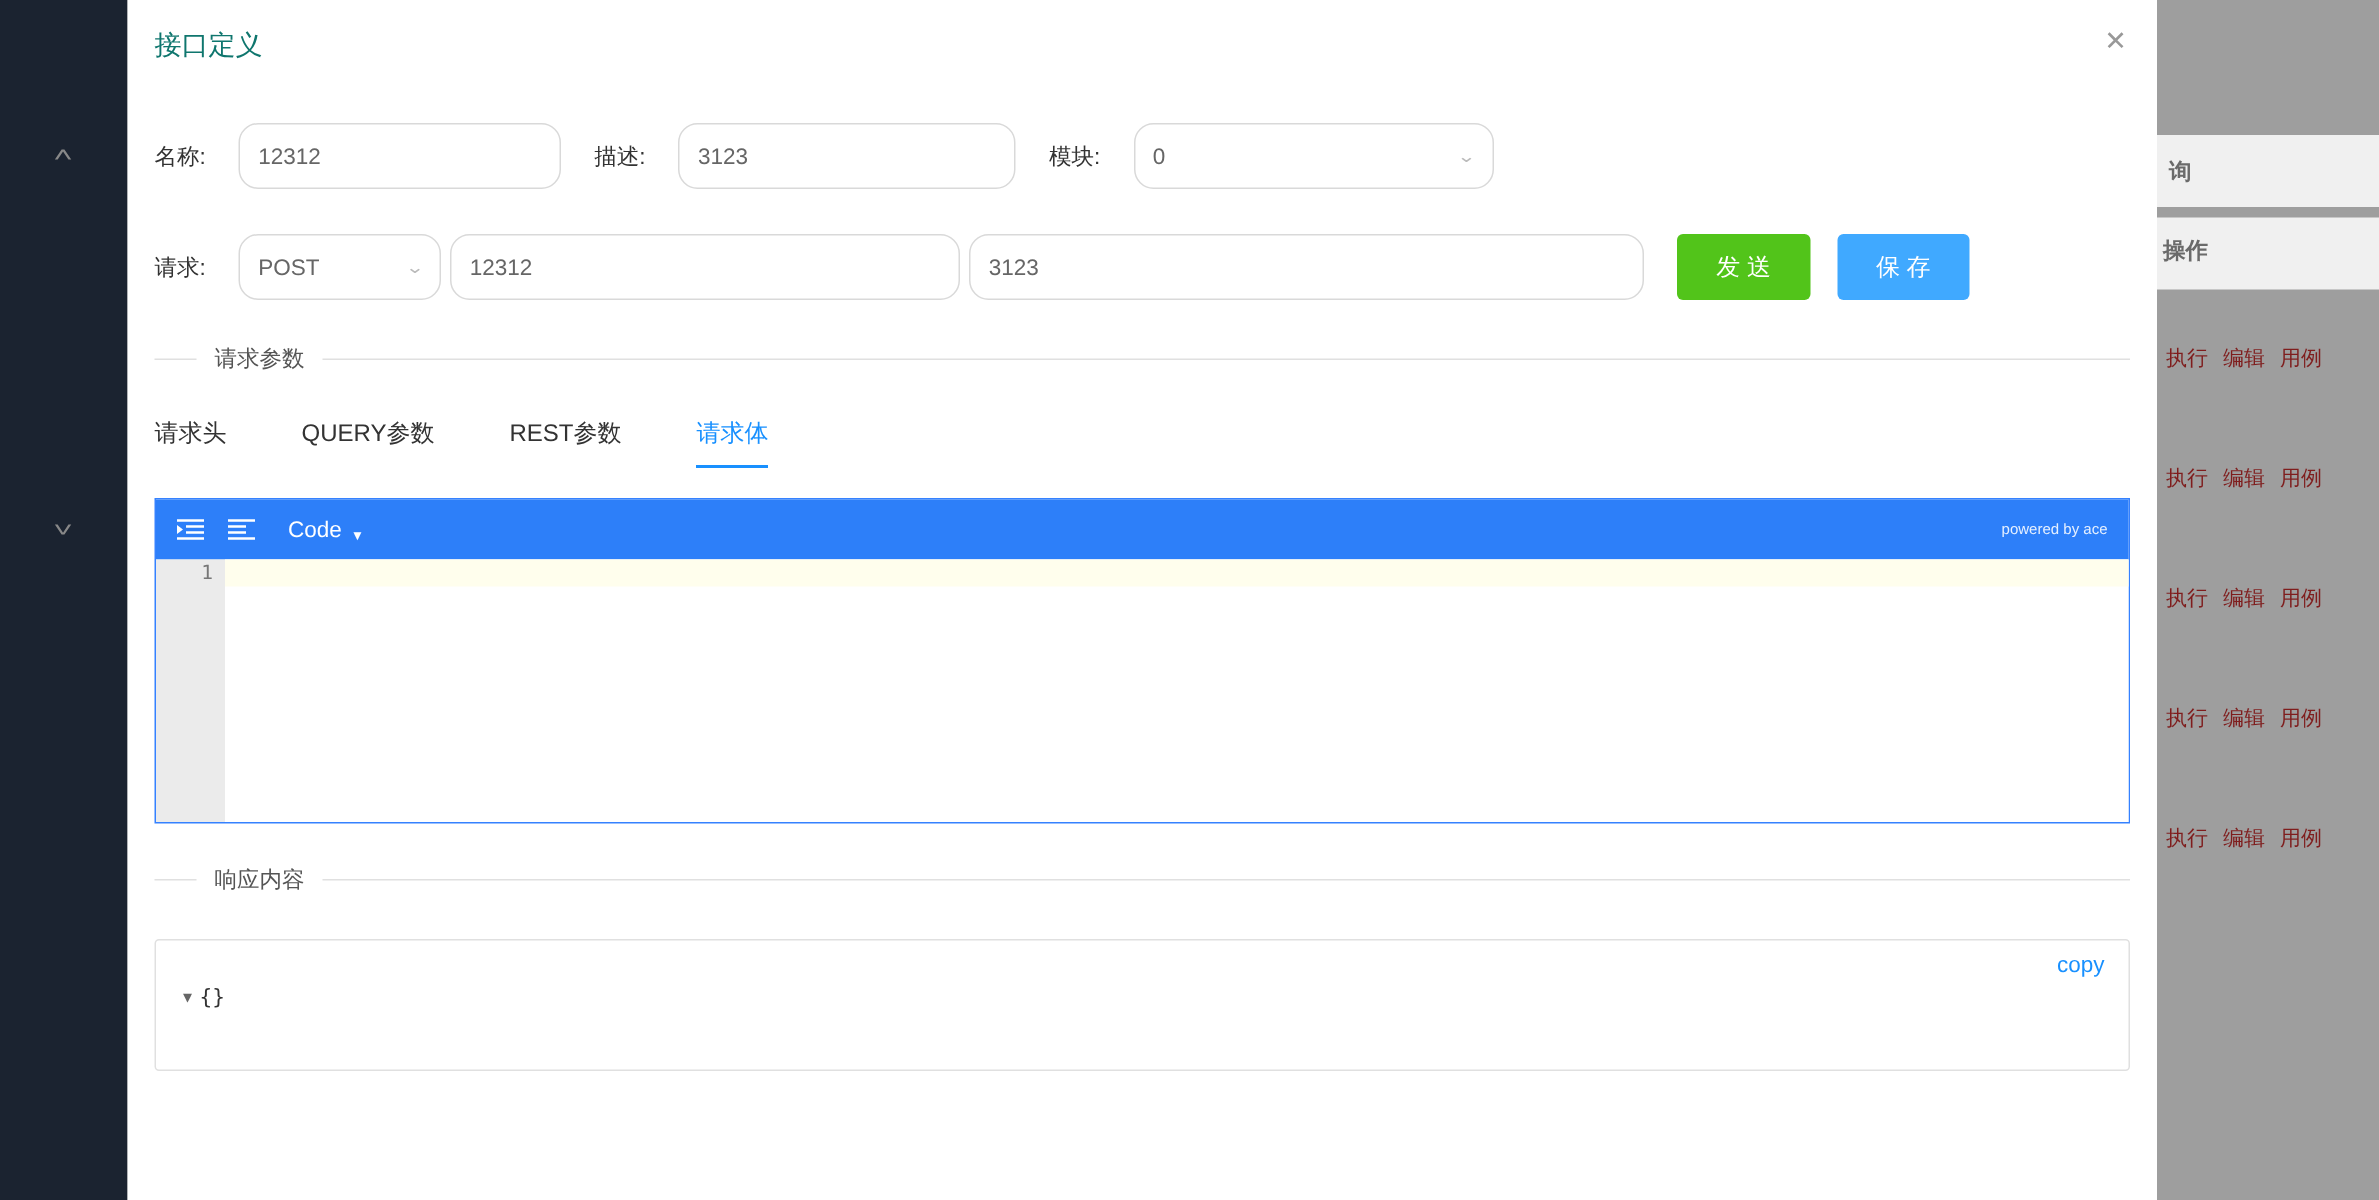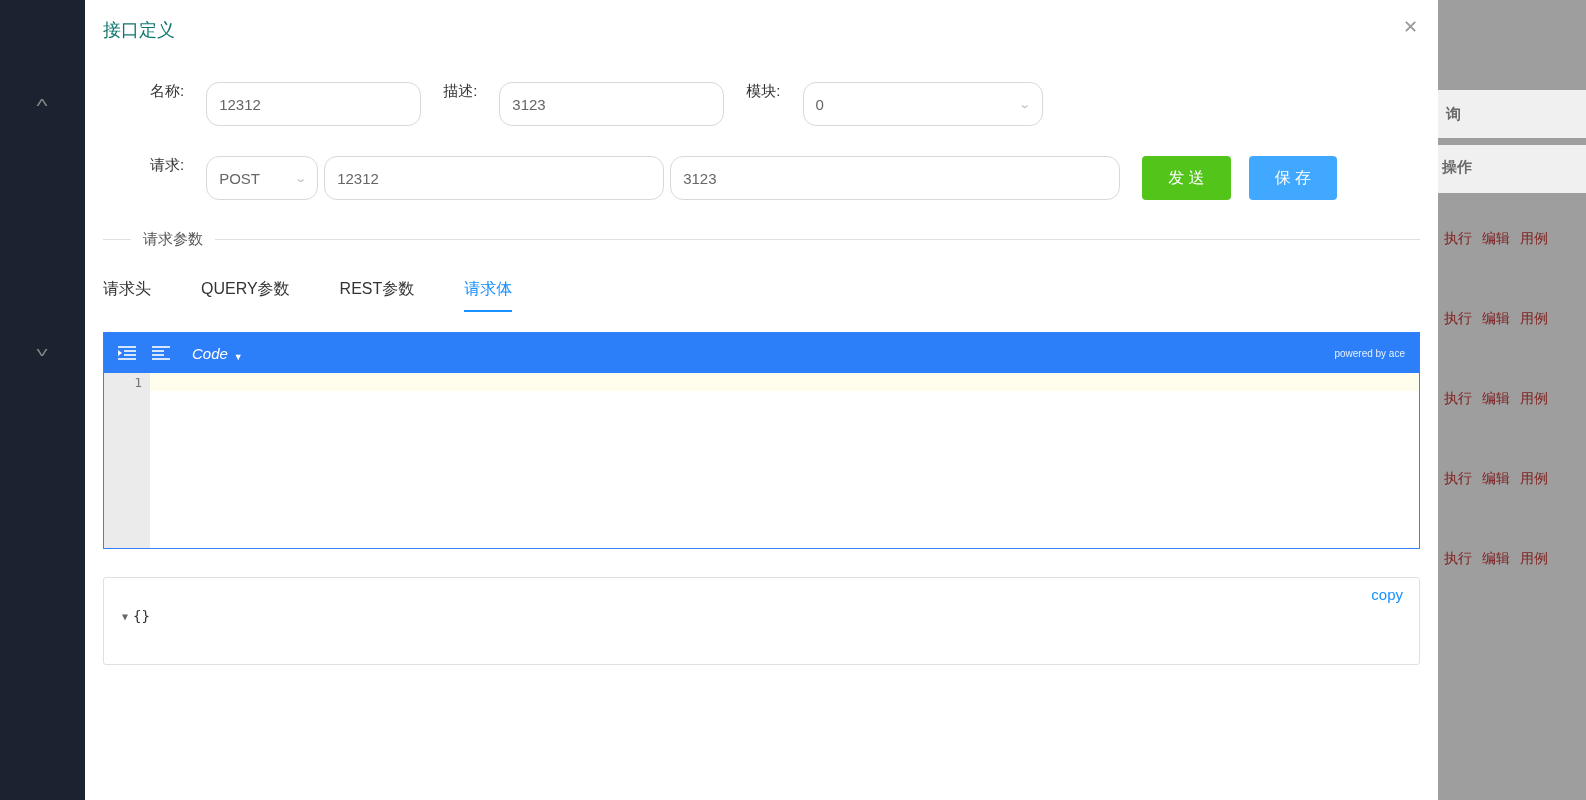--- a/index.html
+++ b/index.html
@@ -95,23 +95,23 @@
   font-size: 15px;
   color: #555;
   margin-right: 12px;
 }
 .fieldset-line-long {
   flex: 1;
   border-top: 1px solid #e0e0e0;
 }
 .form-row {
   display: flex;
+  align-items: center;
   gap: 22px;
   margin-bottom: 30px;
-  margin-left: 47px;
 }
 .field-label {
   color: #333;
   font-size: 15px;
   white-space: nowrap;
 }
 .txt-input, .select-box {
   height: 44px;
   border: 1px solid #d9d9d9;
   border-radius: 13px;
@@ -174,21 +174,20 @@
   gap: 16px;
 }
 .editor-toolbar .indent-icon svg { display: block; }
 .editor-toolbar .code-drop {
   font-size: 15px;
   display: flex;
   align-items: flex-end;
   gap: 6px;
   cursor: pointer;
   margin-left: 6px;
-  font-style: italic;
 }
 .editor-toolbar .caret-down {
   font-size: 9px;
 }
 .editor-toolbar .powered {
   margin-left: auto;
   font-size: 10px;
   color: #e6f0ff;
 }
 .editor-body {
@@ -299,21 +298,21 @@
       <input class="txt-input" style="width: 225px;" value="3123">
       <span class="field-label">模块:</span>
       <div class="select-box" style="width:240px">
         <span>0</span>
         <span class="select-caret">⌄</span>
       </div>
     </div>
 
     <div class="form-row">
       <span class="field-label">请求:</span>
-      <div class="select-box" style="width:112px">
+      <div class="select-box" style="width:135px">
         <span>POST</span>
         <span class="select-caret">⌄</span>
       </div>
       <input class="txt-input" style="width: 340px; margin-left: -16px;" value="12312">
       <input class="txt-input" style="width: 450px; margin-left: -16px;" value="3123">
       <button class="btn btn-green">发 送</button>
       <button class="btn btn-blue" style="margin-left:-4px">保 存</button>
     </div>
 
     <div class="fieldset">
@@ -363,20 +362,27 @@
       <div class="editor-body">
         <div class="gutter">
           <div>1</div>
         </div>
         <div class="code-area">
           <div class="code-line-hl"></div>
         </div>
       </div>
     </div>
 
+    <div class="fieldset">
+      <div class="fieldset-bar">
+        <div class="fieldset-line-short"></div>
+        <span class="fieldset-legend">响应内容</span>
+        <div class="fieldset-line-long"></div>
+      </div>
+    </div>
 
     <div class="response-box">
       <span class="copy-link">copy</span>
       <div class="response-obj">
         <span class="tri">▼</span>
         <span>{}</span>
       </div>
     </div>
 
   </div>

